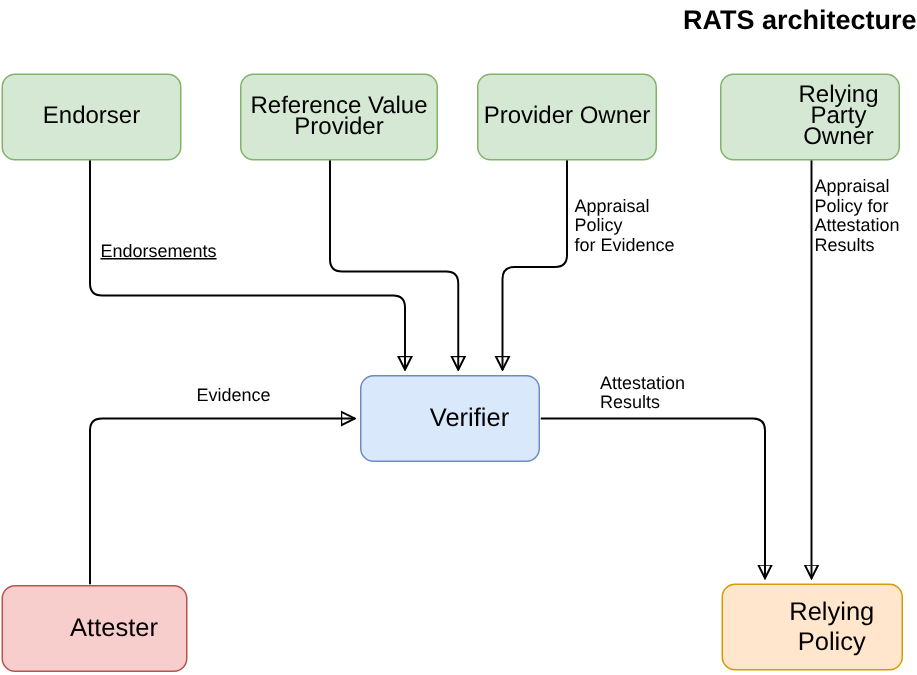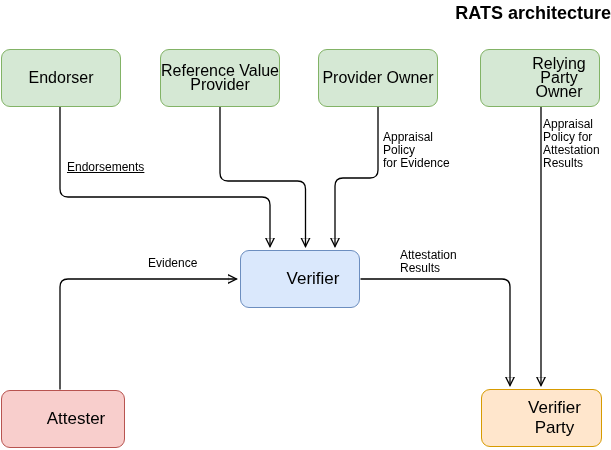--- a/index.html
+++ b/index.html
@@ -73,21 +73,21 @@
     <path d="M 378 106.5 L 378 170 Q 378 178 370 178 L 343 178 Q 335 178 335 186 L 335 246.5" marker-end="url(#arrow)"></path>
     <path d="M 541 106.5 L 541 385.5" marker-end="url(#arrow)"></path>
     <path d="M 60 389.5 L 60 287 Q 60 279 68 279 L 236.5 279" marker-end="url(#arrow)"></path>
     <path d="M 360.5 279 L 502 279 Q 510 279 510 287 L 510 385.5" marker-end="url(#arrow)"></path>
   </svg>
 
   <div class="node green node-sm" style="left:1px; top:49px; width:120px; height:58px;">
     <span>Endorser</span>
   </div>
 
-  <div class="node green node-sm" style="left:160px; top:49px; width:120px; height:58px;">
+  <div class="node green node-sm" style="left:160px; top:49px; width:132px; height:58px;">
     <span>Reference Value
 Provider</span>
   </div>
 
   <div class="node green node-sm" style="left:318px; top:49px; width:120px; height:58px;">
     <span>Provider Owner</span>
   </div>
 
   <div class="node green node-sm" style="left:480px; top:49px; width:120px; height:58px;padding-left:38px;">
     <span>Relying Party Owner</span>
@@ -95,33 +95,33 @@
 
   <div class="node blue node-lg" style="left:240px; top:250px; width:120px; height:58px;">
     <span>Verifier</span>
   </div>
 
   <div class="node red node-lg" style="left:1px; top:390px; width:124px; height:58px;">
     <span>Attester</span>
   </div>
 
   <div class="node orange node-lg" style="left:481px; top:389px; width:121px; height:58px;">
-    <span>Verifier Party</span>
+    <span>Relying Policy</span>
   </div>
 
   <div class="edge-label" style="left:67px; top:161px;text-decoration:underline;">Endorsements</div>
 
 
   <div class="edge-label" style="left:383px; top:131px;">Appraisal
 Policy
 for Evidence</div>
 
   <div class="edge-label" style="left:543px; top:118px;">Appraisal
 Policy for
 Attestation
 Results</div>
 
-  <div class="edge-label" style="left:148px; top:257px;">Evidence</div>
+  <div class="edge-label" style="left:131px; top:257px;">Evidence</div>
 
   <div class="edge-label" style="left:400px; top:249px;">Attestation
 Results</div>
 
 </div>
 
 </body></html>

